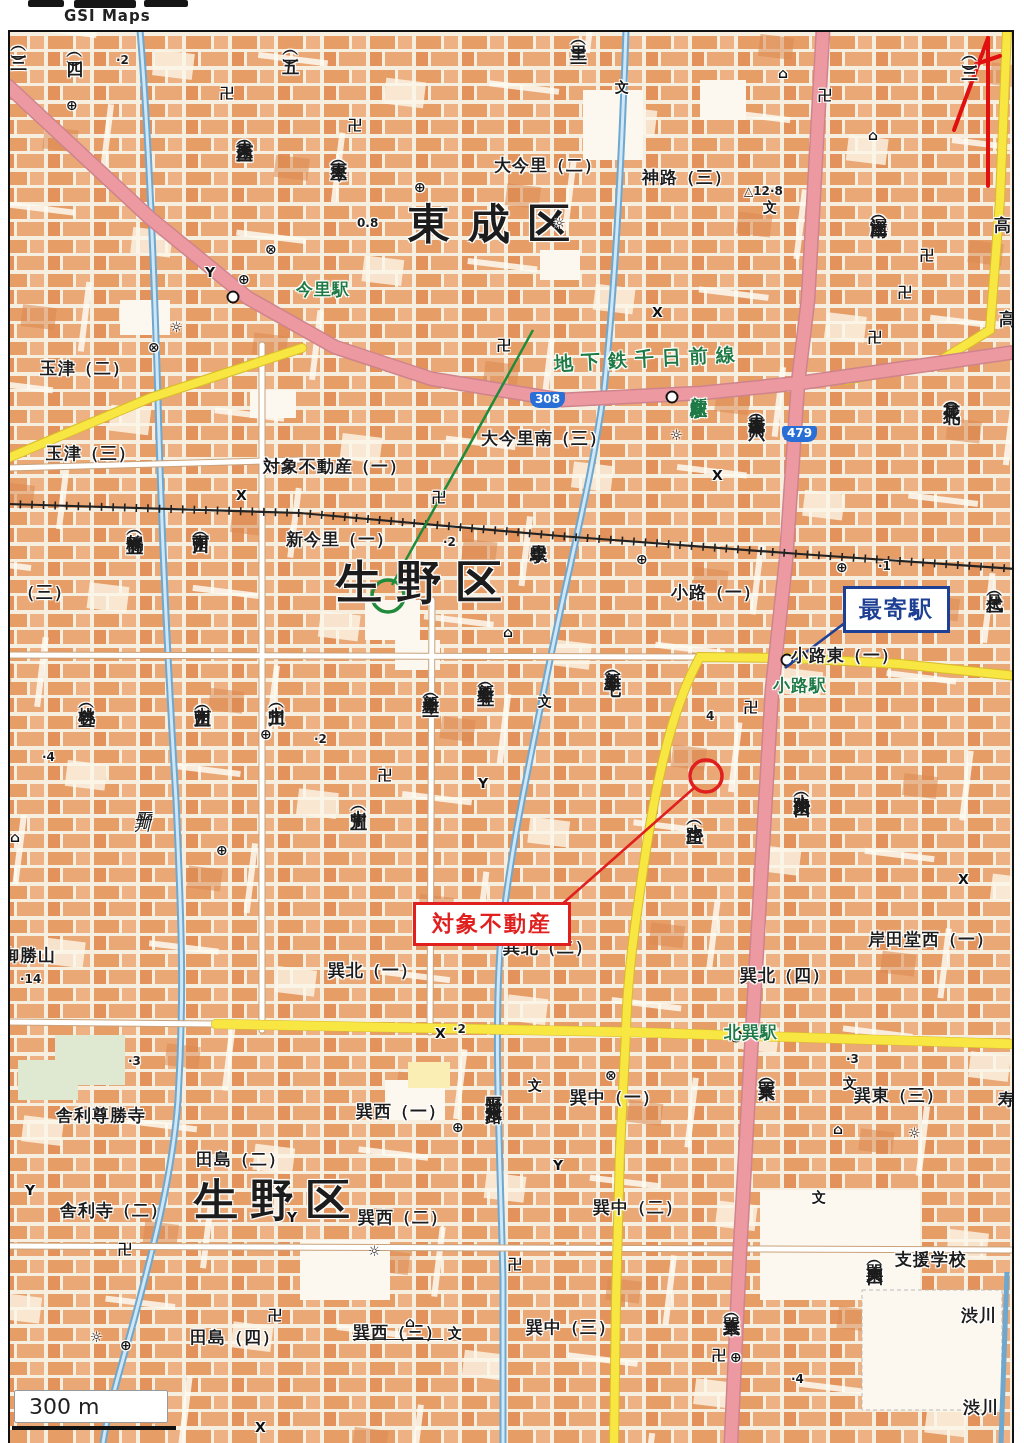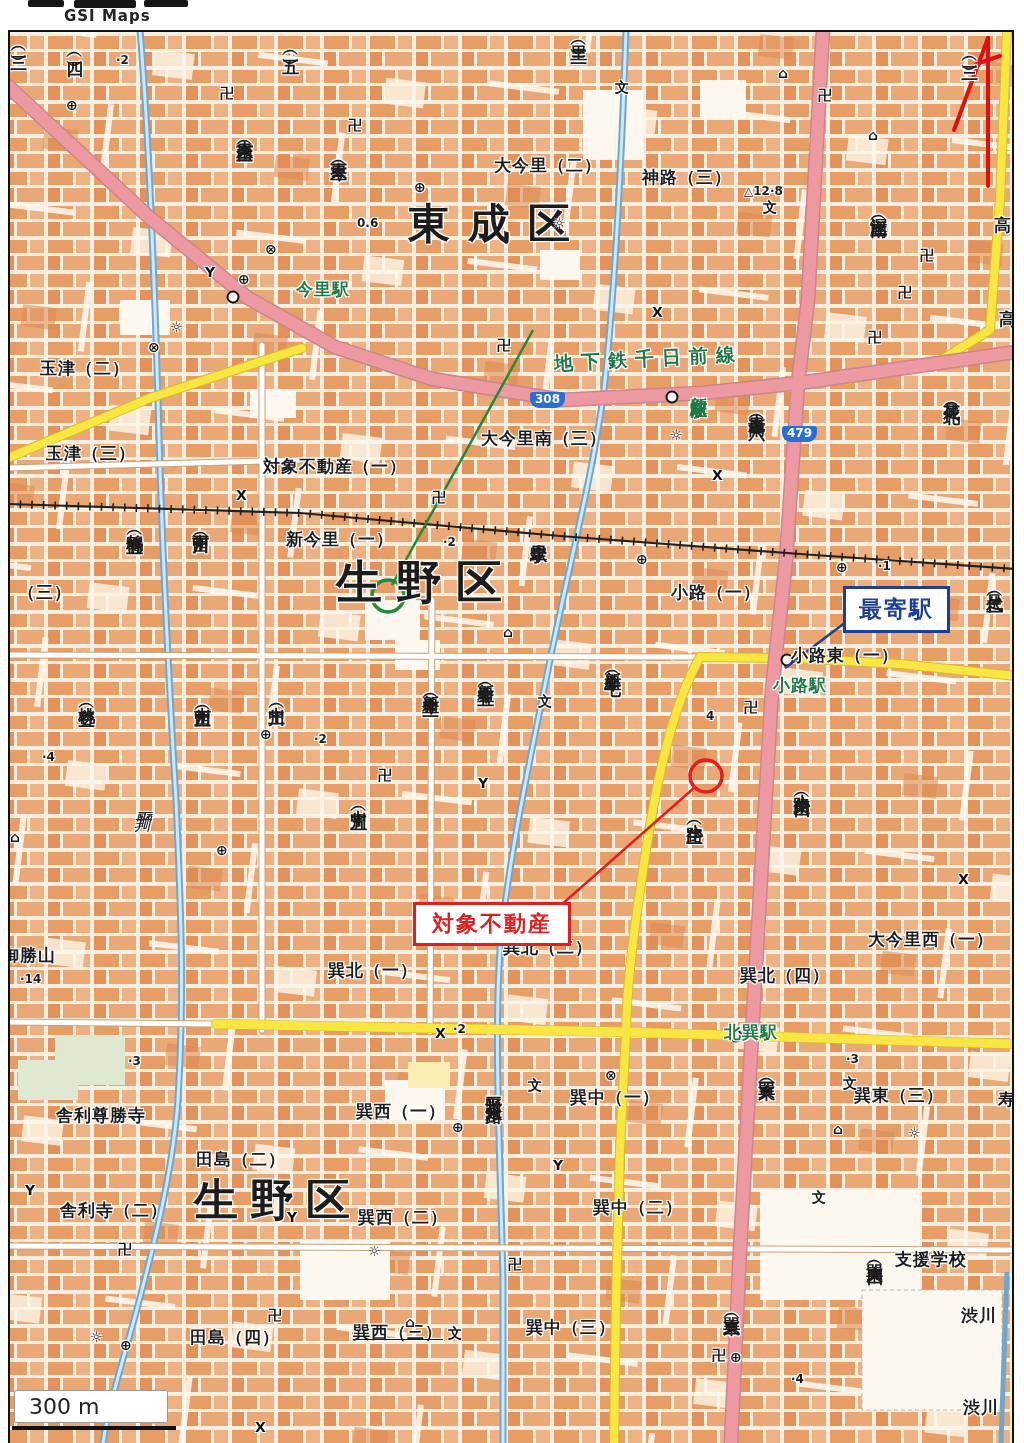--- a/index.html
+++ b/index.html
@@ -180,21 +180,21 @@
         <span class="lbl spot" style="left: 108px; top: 24px;">·2</span>
         <span class="lbl v" style="left: 274px; top: 14px;">（五）</span>
         <span class="lbl v" style="left: 562px; top: 2px;">里（三）</span>
         <span class="lbl v" style="left: 953px; top: 20px;">（三）</span>
         <span class="lbl v" style="left: 228px; top: 96px;">大今里西（二）</span>
         <span class="lbl v" style="left: 322px; top: 118px;">大今里（一）</span>
         <span class="lbl" style="left: 486px; top: 126px;">大今里（二）</span>
         <span class="lbl" style="left: 634px; top: 138px;">神路（三）</span>
         <span class="lbl spot" style="left: 736px; top: 155px;">△12·8</span>
         <span class="lbl big" style="left: 400px; top: 171px; font-size: 42px; letter-spacing: 18px;">東成区</span>
-        <span class="lbl spot" style="left: 349px; top: 187px;">0.6</span>
+        <span class="lbl spot" style="left: 349px; top: 187px;">0.8</span>
         <span class="lbl v" style="left: 862px; top: 173px;">深江南（二）</span>
         <span class="lbl" style="left: 986px; top: 186px;">高</span>
         <span class="lbl" style="left: 991px; top: 280px;">高</span>
         <span class="lbl green" style="left: 288px; top: 250px;">今里駅</span>
         <span class="lbl" style="left: 32px; top: 305px; margin-top: 24px;">玉津（二）</span>
         <span class="lbl green" style="left: 546px; top: 318px; font-size: 19px; letter-spacing: 8px; transform: rotate(-3deg);">地下鉄千日前線</span>
         <span class="lbl" style="left: 473px; top: 399px;">大今里南（三）</span>
         <span class="lbl green v" style="left: 682px; top: 353px;">新深江駅</span>
         <span class="lbl v" style="left: 740px; top: 370px;">大今里南（六）</span>
         <span class="lbl" style="left: 38px; top: 414px;">玉津（三）</span>
@@ -223,21 +223,21 @@
         <span class="lbl spot" style="left: 698px; top: 680px;">4</span>
         <span class="lbl river v" style="left: 126px; top: 768px;">平野川</span>
         <span class="lbl v" style="left: 342px; top: 766px;">中川（五）</span>
         <span class="lbl v" style="left: 678px; top: 780px;">小路（三）</span>
         <span class="lbl v" style="left: 785px; top: 750px;">小路東（四）</span>
         <span class="lbl" style="left: -6px; top: 916px;">御勝山</span>
         <span class="lbl spot" style="left: 12px; top: 943px;">·14</span>
         <span class="lbl" style="left: 495px; top: 908px;">巽北（二）</span>
         <span class="lbl" style="left: 320px; top: 931px;">巽北（一）</span>
         <span class="lbl" style="left: 732px; top: 936px;">巽北（四）</span>
-        <span class="lbl" style="left: 860px; top: 900px;">大今里西（一）</span>
+        <span class="lbl" style="left: 860px; top: 900px;">岸田堂西（一）</span>
         <span class="lbl spot" style="left: 445px; top: 993px;">·2</span>
         <span class="lbl green" style="left: 716px; top: 993px;">北巽駅</span>
         <span class="lbl spot" style="left: 838px; top: 1023px;">·3</span>
         <span class="lbl spot" style="left: 120px; top: 1025px;">·3</span>
         <span class="lbl" style="left: 562px; top: 1058px;">巽中（一）</span>
         <span class="lbl" style="left: 846px; top: 1056px;">巽東（三）</span>
         <span class="lbl v" style="left: 750px; top: 1038px;">巽東（一）</span>
         <span class="lbl" style="left: 990px; top: 1060px;">寿</span>
         <span class="lbl" style="left: 348px; top: 1073px; font-family: Liberation Serif, serif;">巽西（一）</span>
         <span class="lbl" style="left: 48px; top: 1076px;">舎利尊勝寺</span>

